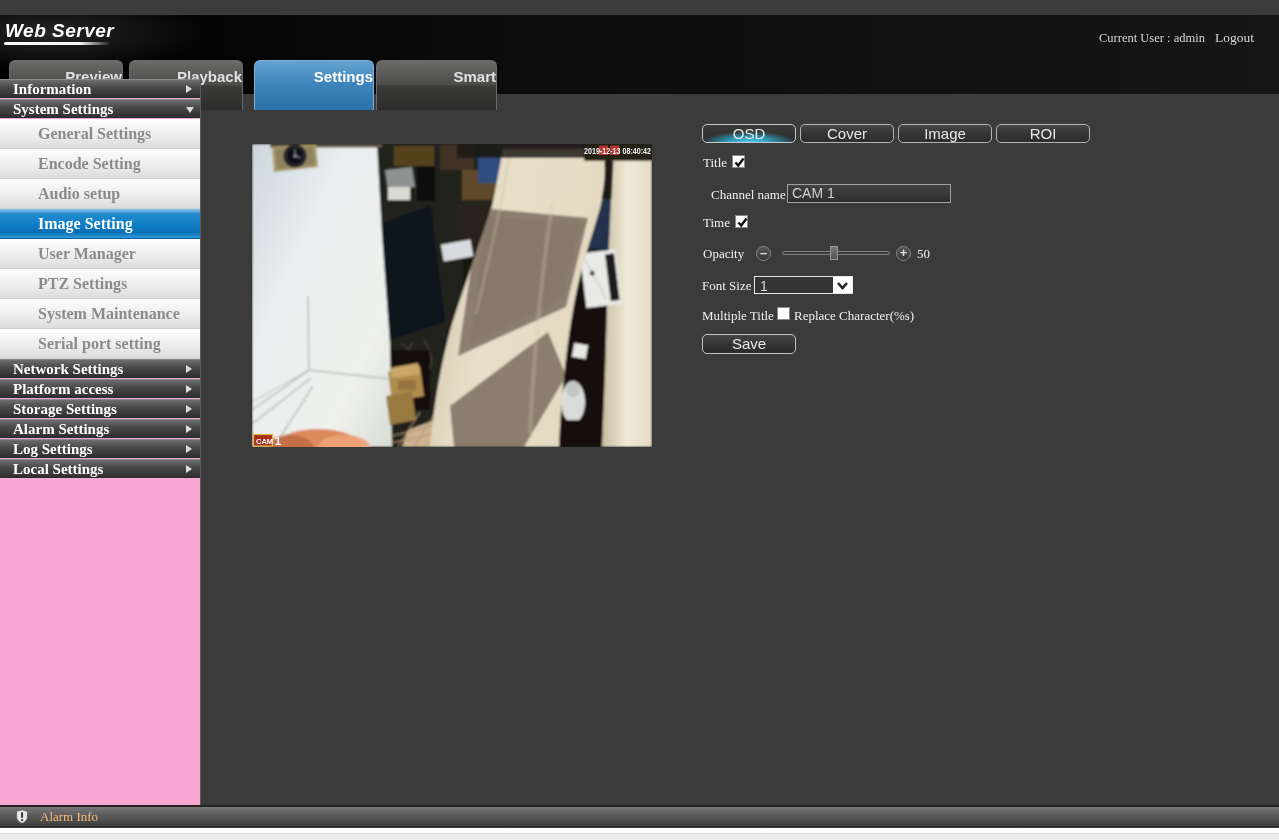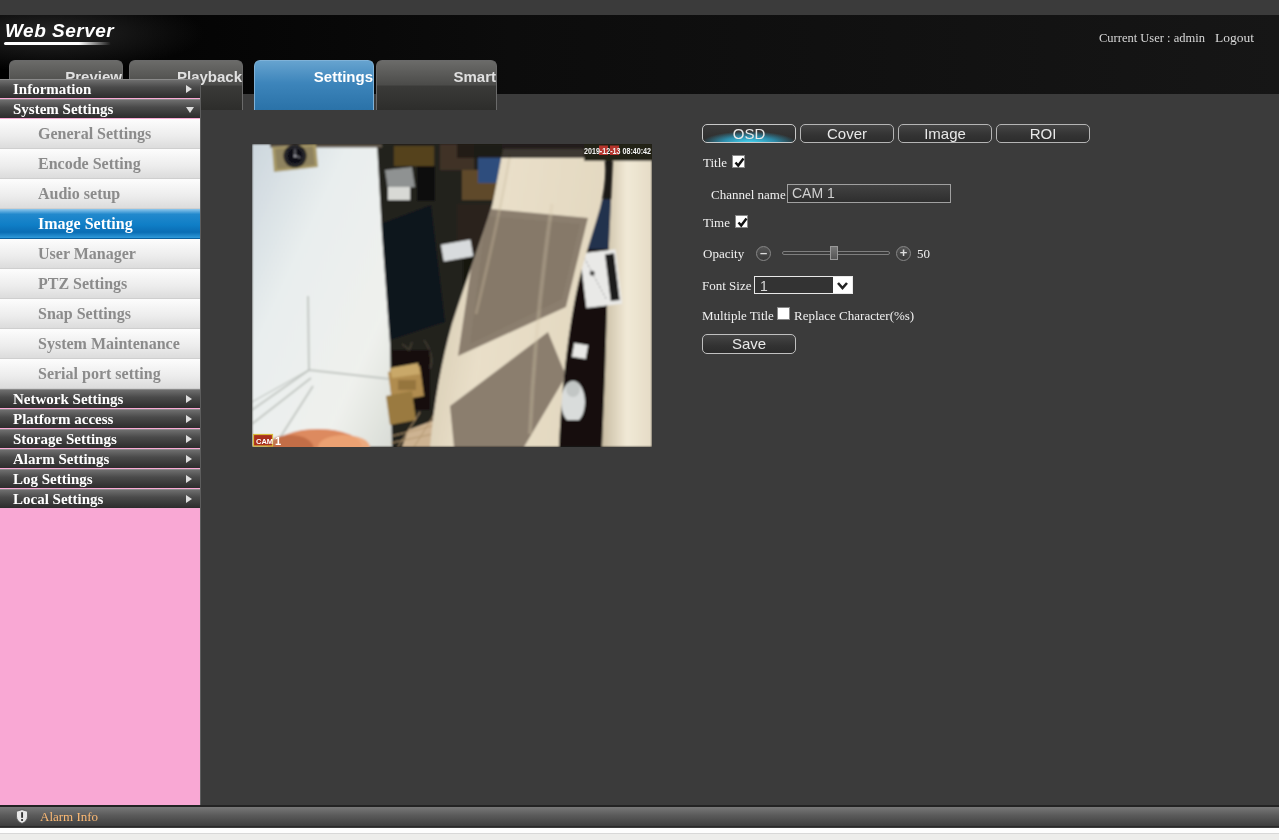--- a/index.html
+++ b/index.html
@@ -58,21 +58,20 @@
 
 <div id="sidebar">
   <div class="mhead">Information<span class="arr"></span></div>
   <div class="mhead">System Settings<span class="arrd"></span></div>
   <div class="mitem">General Settings</div>
   <div class="mitem">Encode Setting</div>
   <div class="mitem">Audio setup</div>
   <div class="mitem active">Image Setting</div>
   <div class="mitem">User Manager</div>
   <div class="mitem">PTZ Settings</div>
-  <div class="mitem">Snap Settings</div>
   <div class="mitem">System Maintenance</div>
   <div class="mitem">Serial port setting</div>
   <div class="mhead">Network Settings<span class="arr"></span></div>
   <div class="mhead">Platform access<span class="arr"></span></div>
   <div class="mhead">Storage Settings<span class="arr"></span></div>
   <div class="mhead">Alarm Settings<span class="arr"></span></div>
   <div class="mhead">Log Settings<span class="arr"></span></div>
   <div class="mhead">Local Settings<span class="arr"></span></div>
 </div>
 

